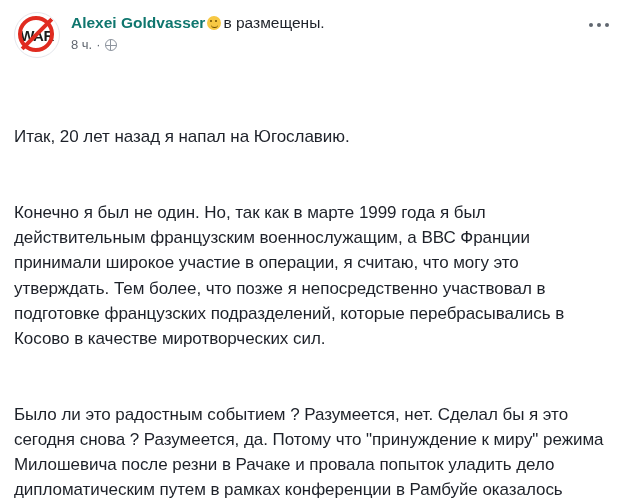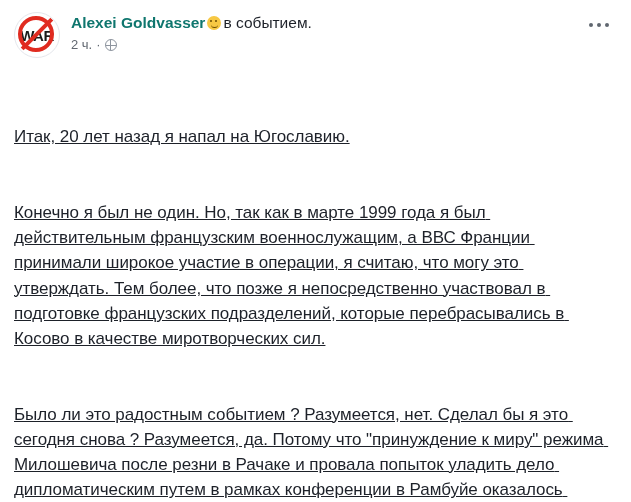--- a/index.html
+++ b/index.html
@@ -181,41 +181,40 @@
   .post-body {
     margin-top: 14px;
     font-size: 17px;
     line-height: 25.2px;
     color: #1d2129;
     white-space: pre-wrap;
     letter-spacing: -0.05px;
   }
   .post-body p {
     margin: 0;
-    text-decoration: underline;
   }
 </style>
 </head>
 <body>
 
 <div class="post">
 
   <div class="post-header">
     <div class="avatar">
       <div class="war-text">WAR</div>
       <div class="ban-circle"></div>
       <div class="ban-slash"></div>
     </div>
 
     <div class="header-text">
       <div class="name-line">
-        <span class="author-name">Alexei Goldvasser</span><span class="emoji-face"></span><span class="status-text">в событием.</span>
+        <span class="author-name">Alexei Goldvasser</span><span class="emoji-face"></span><span class="status-text">в размещены.</span>
       </div>
       <div class="meta-line">
-        <span>2 ч.</span>
+        <span>8 ч.</span>
         <span class="meta-sep">·</span>
         <span class="globe-icon"></span>
       </div>
     </div>
 
     <div class="more-button">
       <span></span>
       <span></span>
       <span></span>
     </div>

